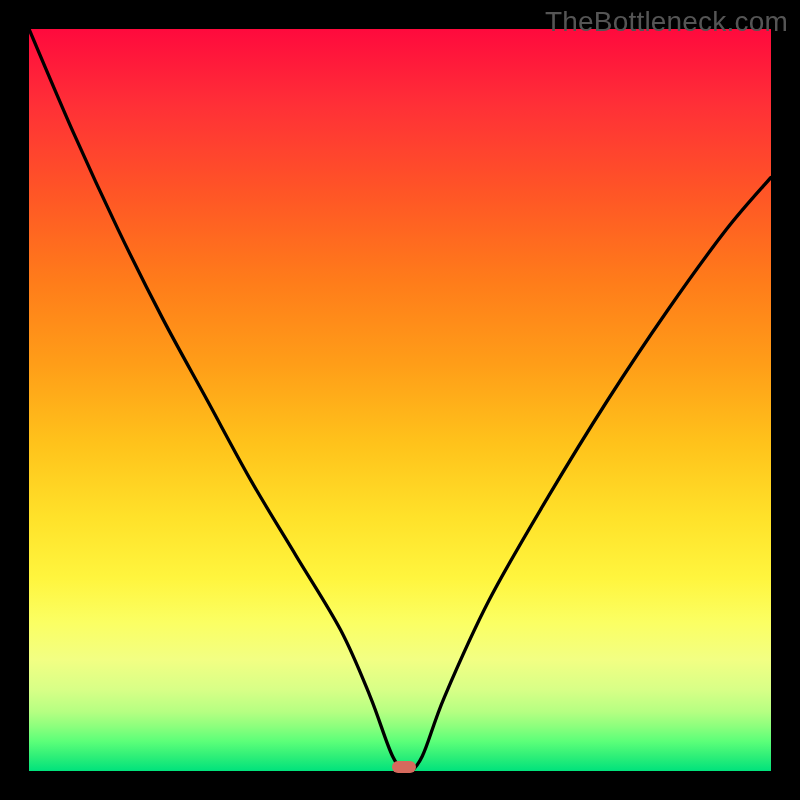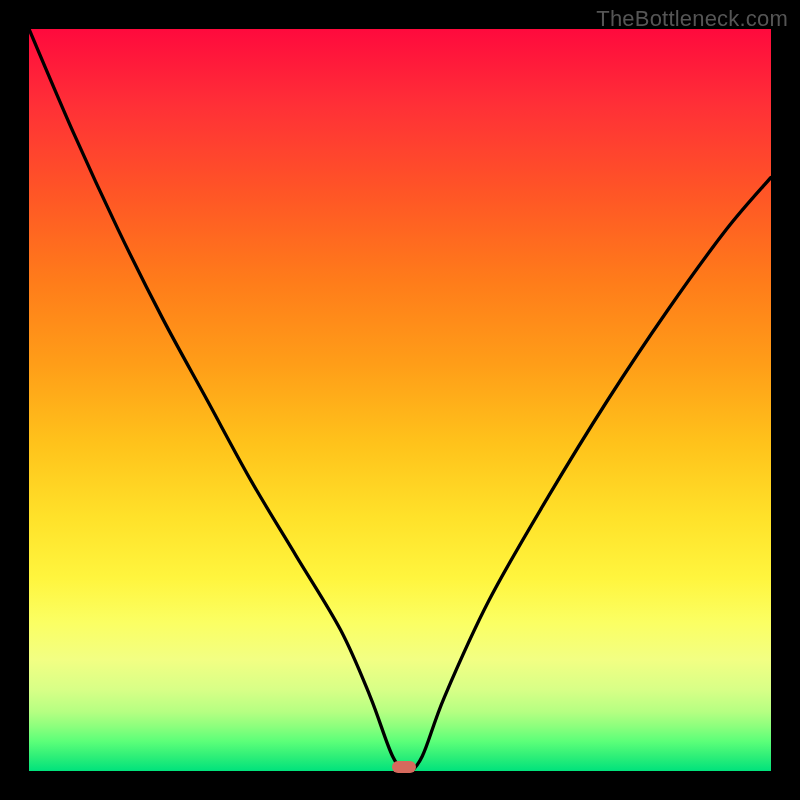--- a/index.html
+++ b/index.html
@@ -14,21 +14,21 @@
   .wrap {
     position: relative;
     width: 800px;
     height: 800px;
   }
   .watermark {
     position: absolute;
     top: 6px;
     right: 12px;
     color: #555;
-    font-size: 22px;
+    font-size: 28px;
     font-weight: 500;
     letter-spacing: 0.2px;
     z-index: 5;
   }
   .plot {
     position: absolute;
     left: 29px;
     top: 29px;
     width: 742px;
     height: 742px;

